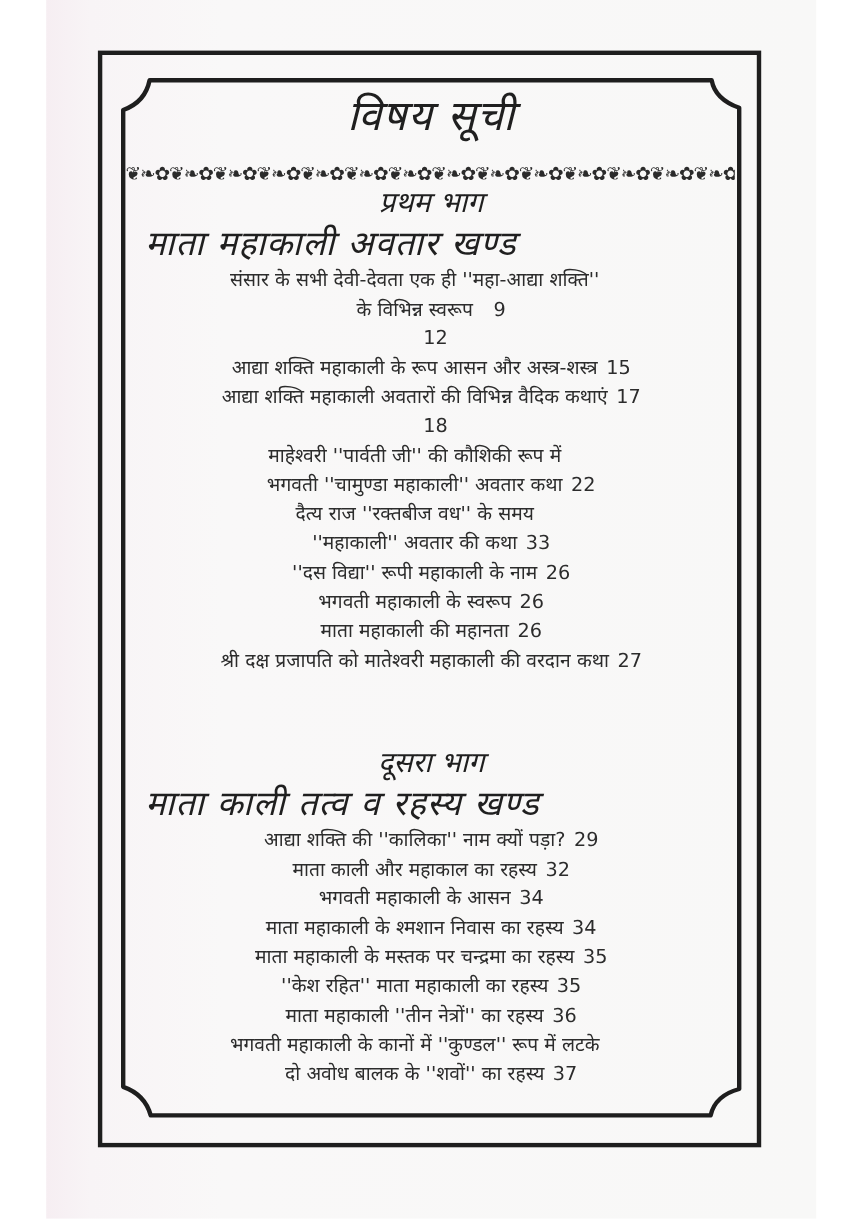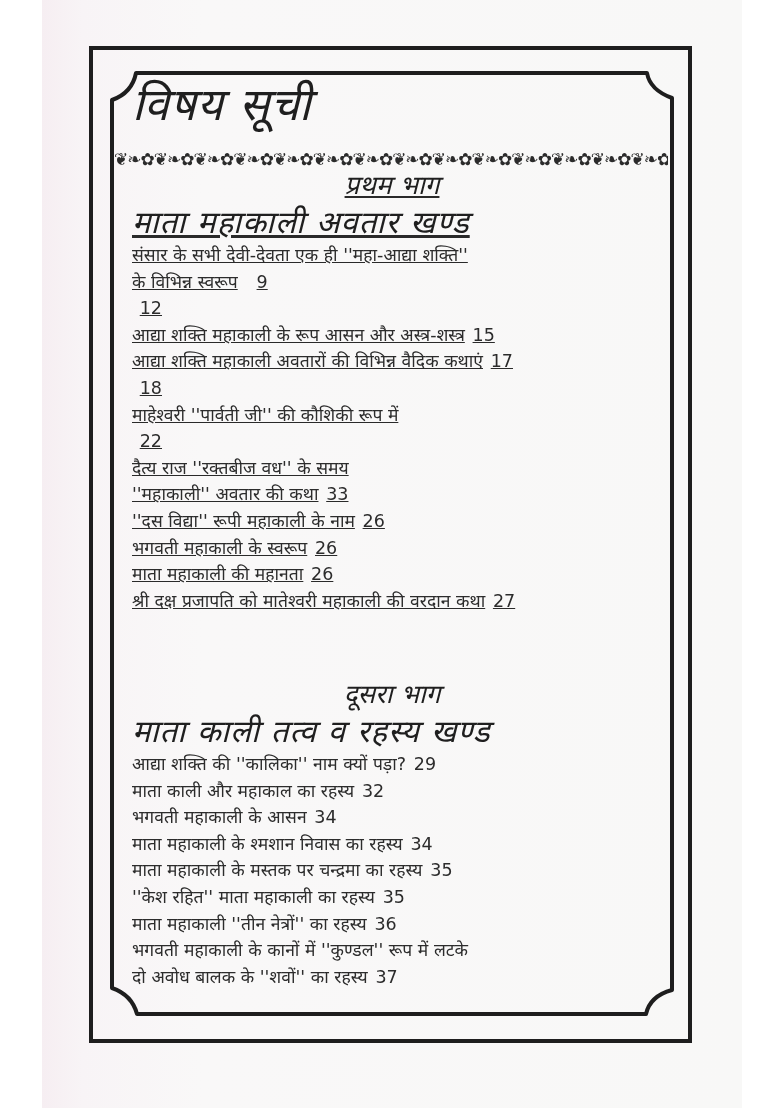--- a/index.html
+++ b/index.html
@@ -32,23 +32,24 @@
     pointer-events: none;
   }
 
   .content {
     position: absolute;
     left: 132px; top: 80px;
     width: 520px;
   }
 
   .title {
+    text-align: center;
     font-family: "DejaVu Serif", serif;
     font-style: italic;
-    font-size: 45px;
+    font-size: 38px;
     line-height: 50px;
     height: 58px;
     color: #1f1f1f;
     letter-spacing: 1px;
   }
 
   .ornament {
     position: absolute;
     left: 114px; top: 146px;
     width: 554px; height: 26px;
@@ -74,31 +75,31 @@
     font-style: italic;
     font-size: 31px;
     line-height: 40px;
     color: #1f1f1f;
     letter-spacing: 1px;
   }
 
   .toc-list { list-style: none; margin: 0; padding: 0; }
   .toc-row {
     display: flex;
-    justify-content: flex-start;
+    justify-content: center;
     align-items: baseline;
     height: 26.6px;
     font-size: 17.5px;
     line-height: 26.6px;
     color: #2c2c2c;
   }
   .toc-row .t { white-space: nowrap; }
   .toc-row .p { min-width: 30px; text-align: right; }
 
-  #part1 { position: absolute; left: 132px; top: 168px; width: 520px; text-decoration: underline; }
+  #part1 { position: absolute; left: 132px; top: 168px; width: 520px; }
   #part2 { position: absolute; left: 132px; top: 677px; width: 520px; }
 </style>
 </head>
 <body>
 
 <div class="page"></div>
 
 <div class="outer-frame"></div>
 
 <svg class="inner-frame" viewBox="0 0 780 1108" xmlns="http://www.w3.org/2000/svg">
@@ -135,20 +136,21 @@
         <span class="p">17</span>
       </li>
     <li class="toc-row">
         <span class="p">18</span>
       </li>
     <li class="toc-row">
         <span class="t">माहेश्वरी ''पार्वती जी'' की कौशिकी रूप में</span>
         <span class="p"></span>
       </li>
     <li class="toc-row">
+        <span class="t">भगवती ''चामुण्डा महाकाली'' अवतार कथा</span>
         <span class="p">22</span>
       </li>
     <li class="toc-row">
         <span class="t">दैत्य राज ''रक्तबीज वध'' के समय</span>
         <span class="p"></span>
       </li>
     <li class="toc-row">
         <span class="t">''महाकाली'' अवतार की कथा</span>
         <span class="p">33</span>
       </li>

